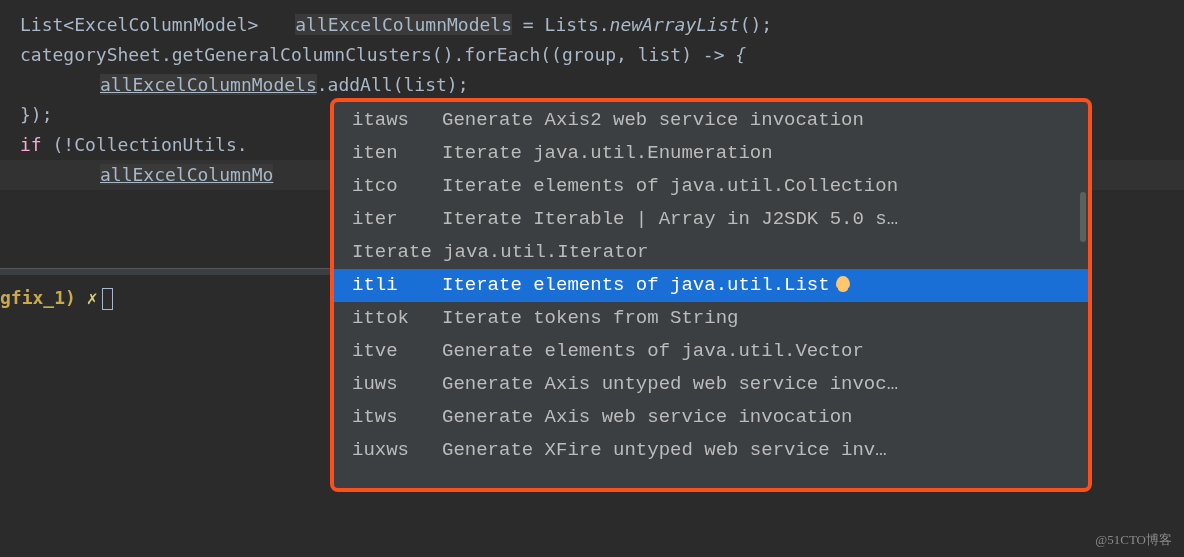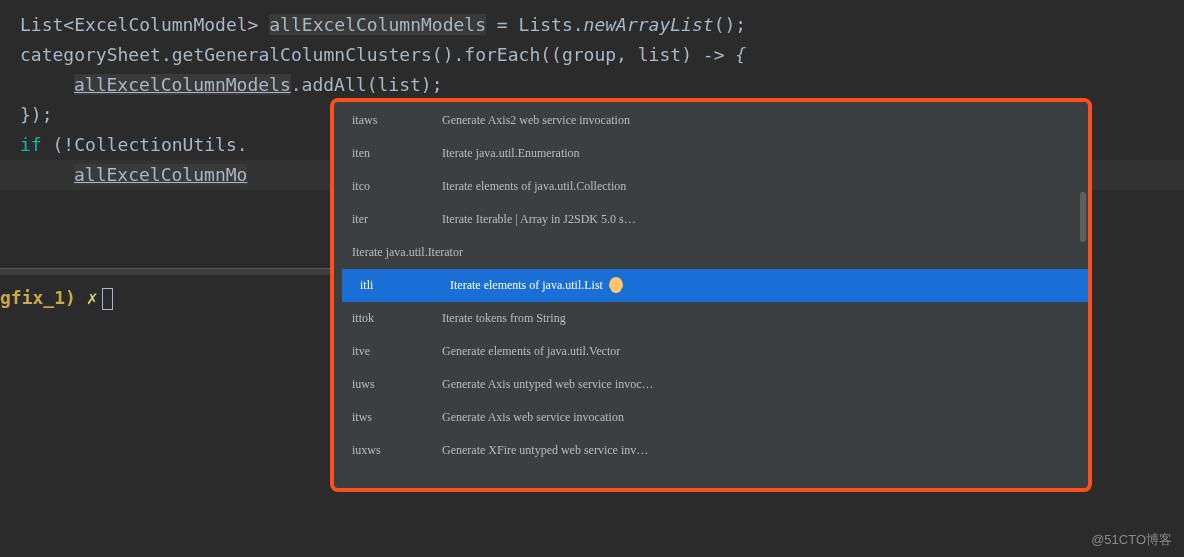--- a/index.html
+++ b/index.html
@@ -13,27 +13,27 @@
     position: relative;
   }
   .editor {
     width: 100%;
     padding: 10px 0 0 20px;
     line-height: 30px;
     color: #a9b7c6;
     position: relative;
     z-index: 1;
   }
-  .kw { color: #14b8a6; }
+  .kw { color: #f9a8d4; }
   .type { color: #a9b7c6; }
   .italic { font-style: italic; }
   .brace-open { color: #a9b7c6; font-style: italic; }
   .indent { display: inline-block; width: 54px; }
   .hl-underline { text-decoration: underline; color: #a9b7c6; }
-  .gray-bg { background: #3a3a3a; }
+  .gray-bg { background: #3a3a3a; margin-left: 26px; }
   
   .line-hl {
     position: absolute;
     left: 0; right: 0;
     top: 160px;
     height: 30px;
     background: #323232;
     z-index: 0;
   }
   
@@ -53,27 +53,26 @@
     width: 100%;
     height: 100%;
     padding-top: 2px;
   }
   .popup-row {
     display: flex;
     height: 33px;
     line-height: 33px;
     padding: 0 10px 0 18px;
     color: #bbbbbb;
-    font-family: Liberation Serif, serif;
-    font-size: 12px;
+    font-family: Liberation Mono, monospace;
+    font-size: 19px;
   }
   .popup-row.selected {
     background: #1a6fd6;
     color: #ffffff;
-    margin-left: 8px;
   }
   .popup-abbr {
     flex: 0 0 auto;
     min-width: 90px;
   }
   .popup-desc {
     flex: 1;
     overflow: hidden;
     white-space: nowrap;
   }
@@ -135,21 +134,21 @@
     z-index: 2;
     width: 330px;
   }
   
   .watermark {
     position: absolute;
     right: 12px;
     bottom: 8px;
     color: #8a8a8a;
     font-size: 13px;
-    font-family: Liberation Sans, sans-serif;
+    font-family: Liberation Serif, serif;
     z-index: 3;
   }
 </style>
 </head>
 <body>
 
 <div class="line-hl"></div>
 
 <div class="editor">
   <div>

